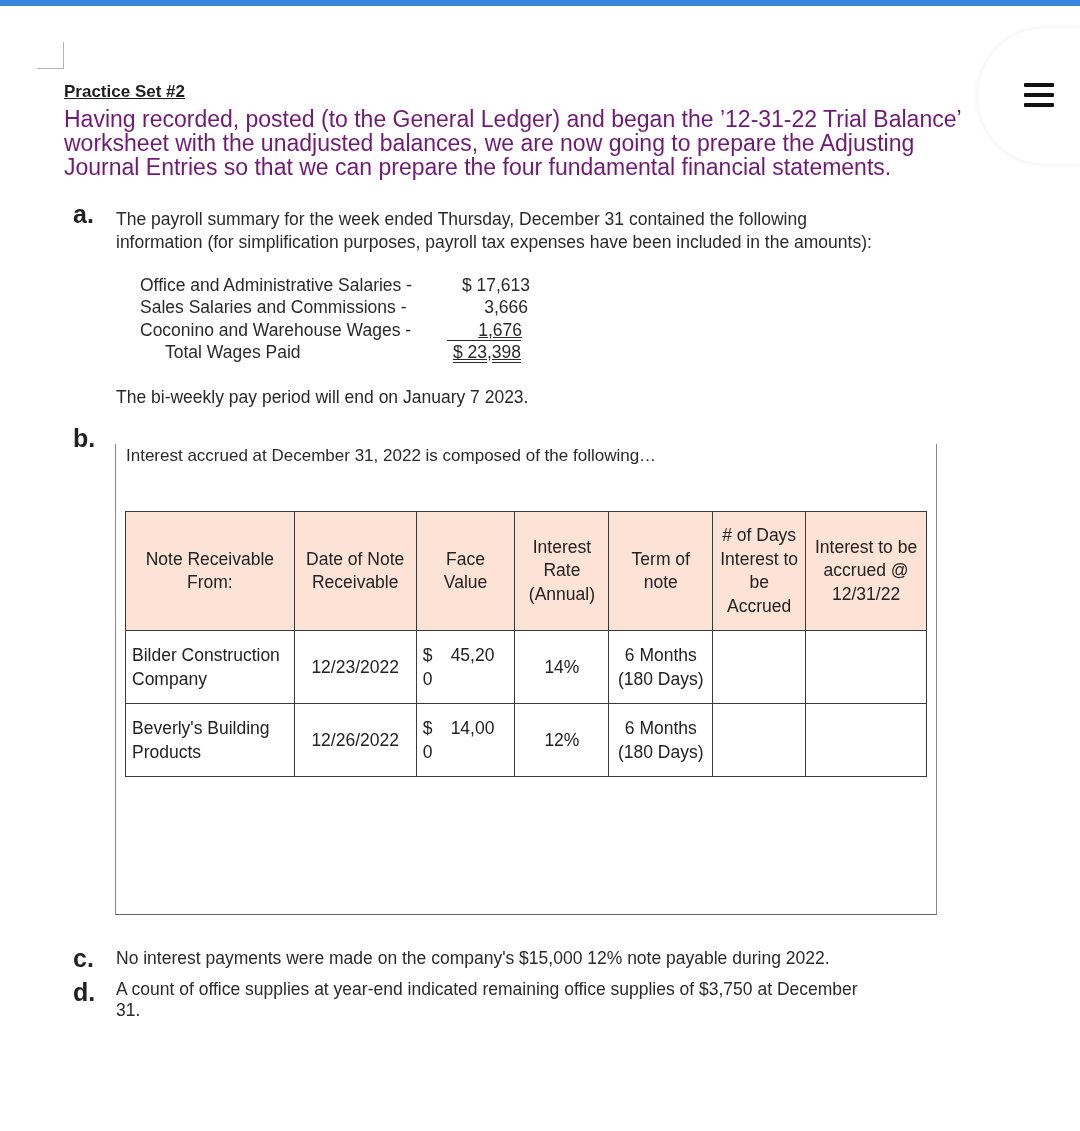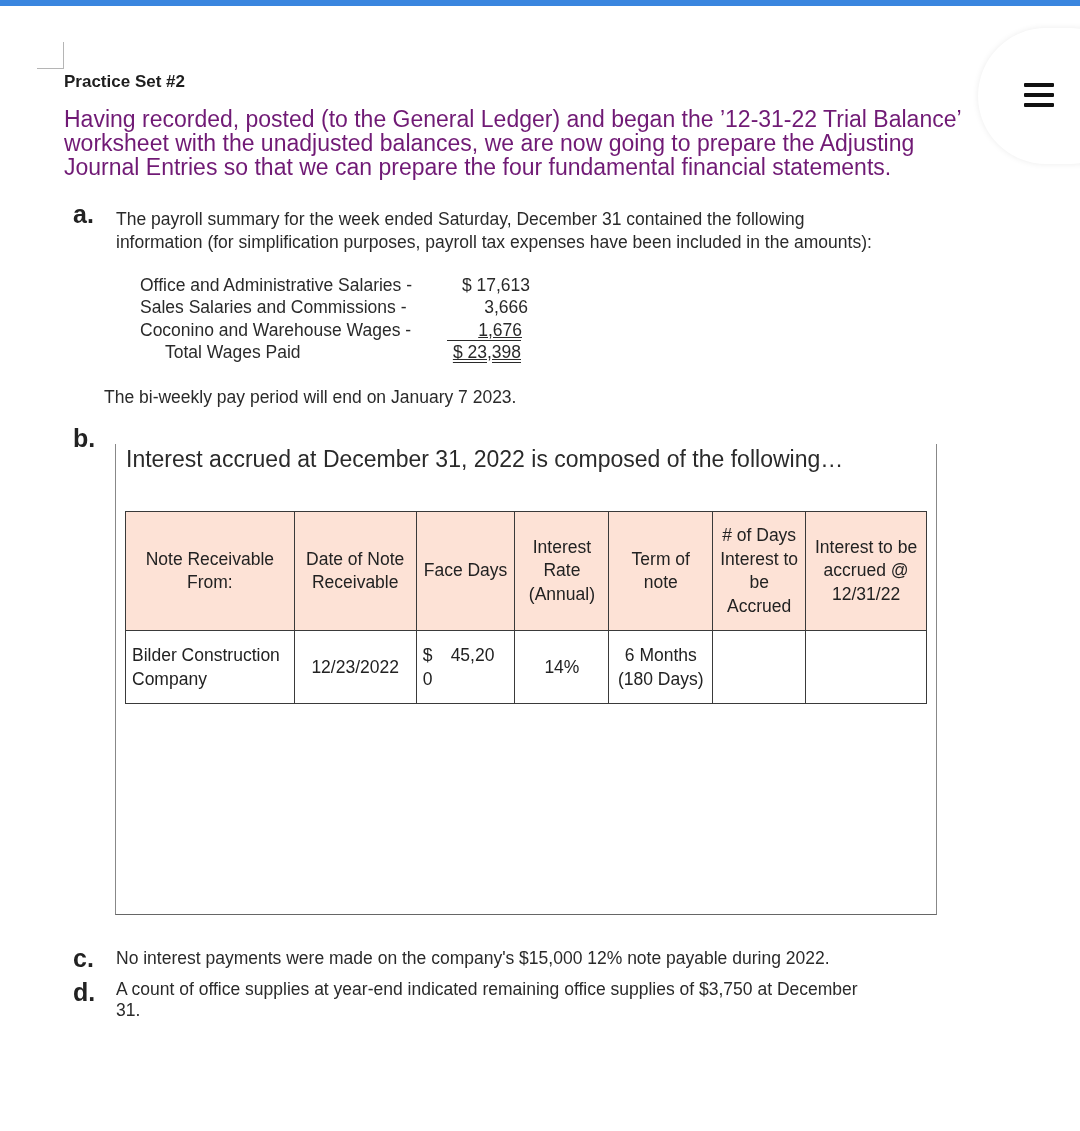--- a/index.html
+++ b/index.html
@@ -14,38 +14,38 @@
     border-right: 1px solid #b5b5b5; border-bottom: 1px solid #b5b5b5;
   }
   .menu-bubble {
     position: absolute; left: 978px; top: 28px; width: 160px; height: 136px;
     border-radius: 68px; background: #ffffff;
     box-shadow: 0 0 6px rgba(0,0,0,0.08);
   }
   .menu-icon { position: absolute; left: 1024px; top: 80px; width: 30px; height: 30px; }
   .menu-icon span { position: absolute; left: 0; width: 30px; height: 4px; background: #111; border-radius: 1px; }
   .title {
-    position: absolute; left: 64px; top: 72px; font-size: 17px; font-weight: bold;
-    color: #1e1e1e;
+    position: absolute; left: 64px; top: 82px; font-size: 17px; font-weight: bold;
+    text-decoration: underline; color: #1e1e1e;
   }
   .intro {
     position: absolute; left: 64px; top: 107px; width: 930px;
     font-size: 23px; line-height: 24px; color: #701a75;
   }
   .letter { position: absolute; font-size: 25px; font-weight: bold; color: #222; }
   .para { position: absolute; font-size: 17.5px; line-height: 22.5px; color: #2a2a2a; }
   .payroll-row { position: absolute; font-size: 17.5px; color: #2a2a2a; white-space: nowrap; }
   .amt { position: absolute; font-size: 17.5px; color: #2a2a2a; text-align: right; white-space: nowrap; }
   .u1 { text-decoration: underline; }
   .u2 { text-decoration: underline double; }
   .boxb {
     position: absolute; left: 115px; top: 444px; width: 820px; height: 470px;
     border-left: 1px solid #888; border-right: 1px solid #888; border-bottom: 1px solid #666;
   }
-  .boxb-text { position: absolute; left: 126px; top: 446px; font-size: 23px; color: #2a2a2a; }
+  .boxb-text { position: absolute; left: 126px; top: 446px; font-size: 17px; color: #2a2a2a; }
   table.notes {
     position: absolute; left: 125px; top: 511px; width: 802px;
     border-collapse: collapse; font-size: 17.5px; color: #222;
   }
   table.notes th, table.notes td { border: 1px solid #3a3a3a; padding: 0 6px; vertical-align: middle; }
   table.notes th { background: #fde2d6; font-weight: normal; text-align: center; line-height: 23.5px; height: 118px; }
   table.notes td { line-height: 24px; height: 72px; }
   td.c { text-align: center; }
   td.face { line-height: 23px; padding-top: 10px; vertical-align: top; }
   td.face .dol { display: inline-block; width: 28px; }
@@ -60,72 +60,81 @@
 <div class="menu-icon">
   <span style="top:3px"></span>
     <span style="top:13px"></span>
     <span style="top:23px"></span>
 </div>
 
 <div class="title">Practice Set #2</div>
 <div class="intro">Having recorded, posted (to the General Ledger) and began the ’12-31-22 Trial Balance’ worksheet with the unadjusted balances, we are now going to prepare the Adjusting Journal Entries so that we can prepare the four fundamental financial statements.</div>
 
 <div class="letter" style="left:73px; top:200px;">a.</div>
-<div class="para" style="left:116px; top:208px; width:770px;">The payroll summary for the week ended Saturday, December 31 contained the following information (for simplification purposes, payroll tax expenses have been included in the amounts):</div>
+<div class="para" style="left:116px; top:208px; width:770px;">The payroll summary for the week ended Thursday, December 31 contained the following information (for simplification purposes, payroll tax expenses have been included in the amounts):</div>
 
 <div class="payroll-row" style="left:140px; top:275px;">Office and Administrative Salaries -</div>
 <div class="amt" style="left:440px; top:275px; width:90px;">$ 17,613</div>
 
 <div class="payroll-row" style="left:140px; top:297px;">Sales Salaries and Commissions -</div>
 <div class="amt" style="left:440px; top:297px; width:88px;">3,666</div>
 
 <div class="payroll-row" style="left:140px; top:320px;">Coconino and Warehouse Wages -</div>
 <div class="amt" style="left:445px; top:320px; width:77px;"><span class="u1">1,676</span></div>
 <div style="position:absolute; left:447px; top:340px; width:74px; height:1px; background:#2a2a2a;"></div>
 
 <div class="payroll-row" style="left:165px; top:342px;">Total Wages Paid</div>
 <div class="amt" style="left:430px; top:342px; width:91px;"><span class="u2">$ 23,398</span></div>
 
-<div class="para" style="left:104px; top:386px;">The bi-weekly pay period will end on January 7 2023.</div>
+<div class="para" style="left:116px; top:386px;">The bi-weekly pay period will end on January 7 2023.</div>
 
 <div class="letter" style="left:73px; top:424px;">b.</div>
 <div class="boxb"></div>
 <div class="boxb-text">Interest accrued at December 31, 2022 is composed of the following…</div>
 
 <table class="notes">
   <colgroup>
     <col style="width:169px">
       <col style="width:122px">
       <col style="width:99px">
       <col style="width:94px">
     <col style="width:104px">
       <col style="width:93px">
       <col style="width:121px">
   </colgroup>
   <thead>
     <tr>
       <th>Note Receivable From:</th>
       <th>Date of Note Receivable</th>
-      <th>Face Days</th>
+      <th>Face Value</th>
       <th>Interest Rate (Annual)</th>
       <th>Term of note</th>
       <th># of Days Interest to be Accrued</th>
       <th>Interest to be accrued @ 12/31/22</th>
     </tr>
   </thead>
   <tbody>
     <tr>
       <td>Bilder Construction Company</td>
       <td class="c">12/23/2022</td>
       <td class="face"><span class="dol">$</span><span>45,20</span><br><span>0</span></td>
       <td class="c">14%</td>
       <td class="c">6 Months (180 Days)</td>
       <td class="c"></td>
       <td class="c"></td>
     </tr>
+    <tr>
+      <td>Beverly's Building Products</td>
+      <td class="c">12/26/2022</td>
+      <td class="face"><span class="dol">$</span><span>14,00</span><br><span>0</span></td>
+      <td class="c">12%</td>
+      <td class="c">6 Months (180 Days)</td>
+      <td class="c"></td>
+      <td class="c"></td>
+    </tr>
   </tbody>
 </table>
 
 <div class="letter" style="left:73px; top:944px;">c.</div>
 <div class="para" style="left:116px; top:947px;">No interest payments were made on the company's $15,000 12% note payable during 2022.</div>
 
 <div class="letter" style="left:73px; top:978px;">d.</div>
 <div class="para" style="left:116px; top:979px; width:760px; line-height:21px;">A count of office supplies at year-end indicated remaining office supplies of $3,750 at December 31.</div>
 
 </body></html>

